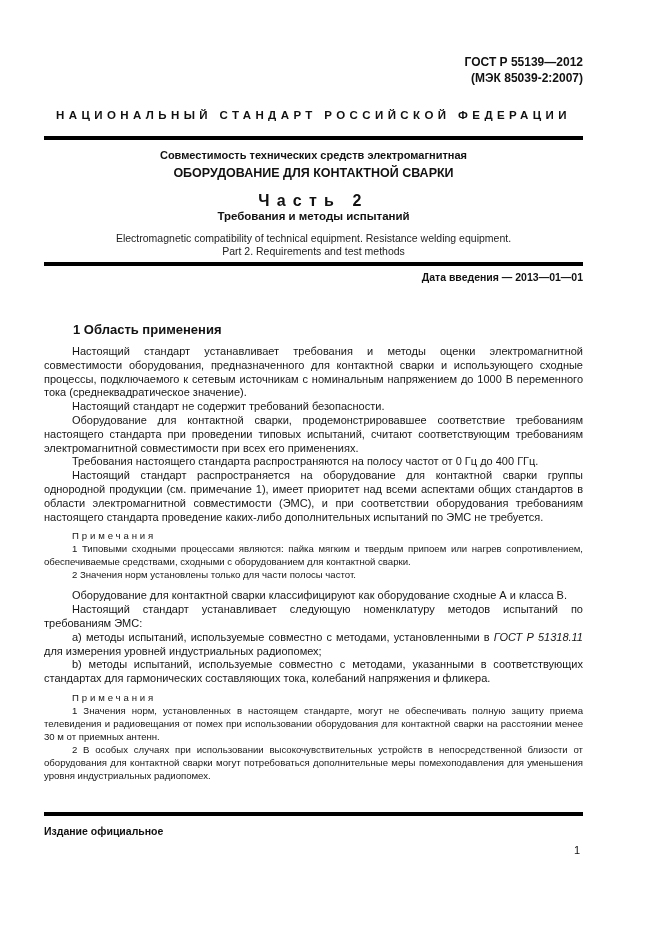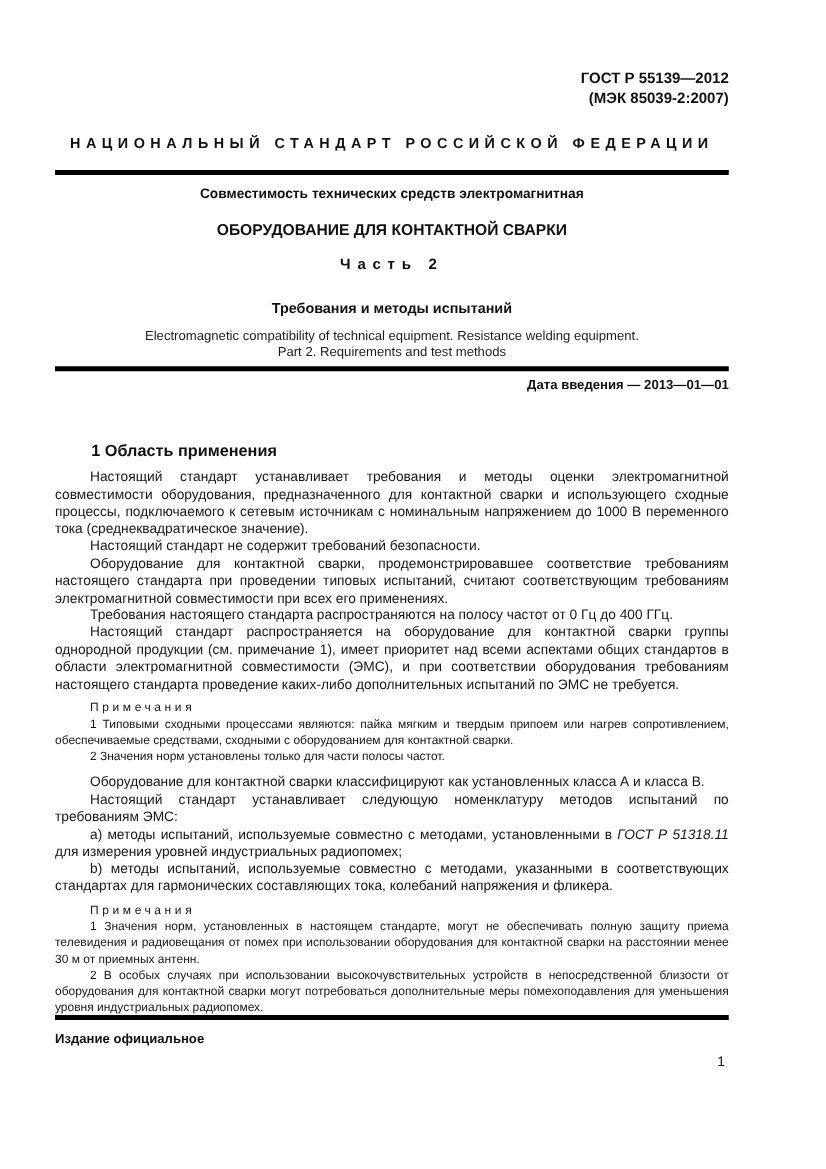--- a/index.html
+++ b/index.html
@@ -13,23 +13,23 @@
   .doc-code { margin-top:54px; text-align:right; font-weight:bold; font-size:12px; line-height:16px; }
   .std-designation {
     margin-top:22px; text-align:center; white-space:nowrap;
     font-weight:bold; font-size:11.5px; letter-spacing:4.4px; line-height:15px;
   }
   .rule { height:4px; background:#000; }
   .rule-top { margin-top:13px; }
   .rule-mid { margin-top:4px; }
 
   .t-subject { margin-top:9px;  text-align:center; font-weight:bold; font-size:11px;   line-height:13px; }
-  .t-main    { margin-top:15px; text-align:center; font-weight:bold; font-size:12.5px; line-height:15px; }
-  .t-part    { margin-top:12px; text-align:center; font-weight:bold; font-size:12px;   line-height:15px; letter-spacing:0.45em; }
-  .t-sub     { margin-top:21px; text-align:center; font-weight:bold; font-size:11.5px; line-height:14px; }
+  .t-main    { margin-top:4px; text-align:center; font-weight:bold; font-size:12.5px; line-height:15px; }
+  .t-part    { margin-top:12px; text-align:center; font-weight:bold; font-size:16px;   line-height:15px; letter-spacing:0.45em; }
+  .t-sub     { margin-top:1px; text-align:center; font-weight:bold; font-size:11.5px; line-height:14px; }
   .t-en      { margin-top:9px;  text-align:center; font-size:10.5px; line-height:13px; color:#1c1c1c; }
   .t-en2     { margin-top:0; }
 
   .date { margin-top:5px; text-align:right; font-weight:bold; font-size:10.5px; line-height:13px; }
 
   .heading { margin:37px 0 0; padding-left:29px; font-weight:bold; font-size:13px; line-height:17px; }
 
   .body { margin-top:7px; }
   .body p {
     margin:0; text-indent:28px; text-align:justify;
@@ -80,21 +80,21 @@
       <p>Оборудование для контактной сварки, продемонстрировавшее соответствие требованиям настоящего стандарта при проведении типовых испытаний, считают соответствующим требованиям электромагнитной совместимости при всех его применениях.</p>
       <p>Требования настоящего стандарта распространяются на полосу частот от 0 Гц до 400 ГГц.</p>
       <p>Настоящий стандарт распространяется на оборудование для контактной сварки группы однородной продукции (см. примечание 1), имеет приоритет над всеми аспектами общих стандартов в области электромагнитной совместимости (ЭМС), и при соответствии оборудования требованиям настоящего стандарта проведение каких-либо дополнительных испытаний по ЭМС не требуется.</p>
 
       <div class="notes">
         <p class="notes-label">Примечания</p>
         <p>1 Типовыми сходными процессами являются: пайка мягким и твердым припоем или нагрев сопротивлением, обеспечиваемые средствами, сходными с оборудованием для контактной сварки.</p>
         <p>2 Значения норм установлены только для части полосы частот.</p>
       </div>
 
-      <p class="gap-top">Оборудование для контактной сварки классифицируют как установленных класса А и класса В.</p>
+      <p class="gap-top">Оборудование для контактной сварки классифицируют как оборудование сходные А и класса В.</p>
       <p>Настоящий стандарт устанавливает следующую номенклатуру методов испытаний по требованиям ЭМС:</p>
 
       <p><span>а) методы испытаний, используемые совместно с методами, установленными в </span><span class="ref-italic">ГОСТ Р 51318.11</span><span> для измерения уровней индустриальных радиопомех;</span></p>
       <p>b) методы испытаний, используемые совместно с методами, указанными в соответствующих стандартах для гармонических составляющих тока, колебаний напряжения и фликера.</p>
 
       <div class="notes">
         <p class="notes-label">Примечания</p>
         <p>1 Значения норм, установленных в настоящем стандарте, могут не обеспечивать полную защиту приема телевидения и радиовещания от помех при использовании оборудования для контактной сварки на расстоянии менее 30 м от приемных антенн.</p>
         <p>2 В особых случаях при использовании высокочувствительных устройств в непосредственной близости от оборудования для контактной сварки могут потребоваться дополнительные меры помехоподавления для уменьшения уровня индустриальных радиопомех.</p>
       </div>

